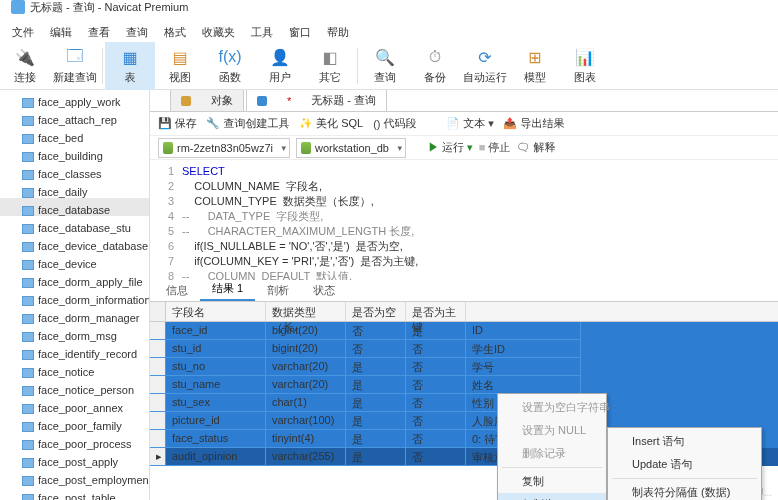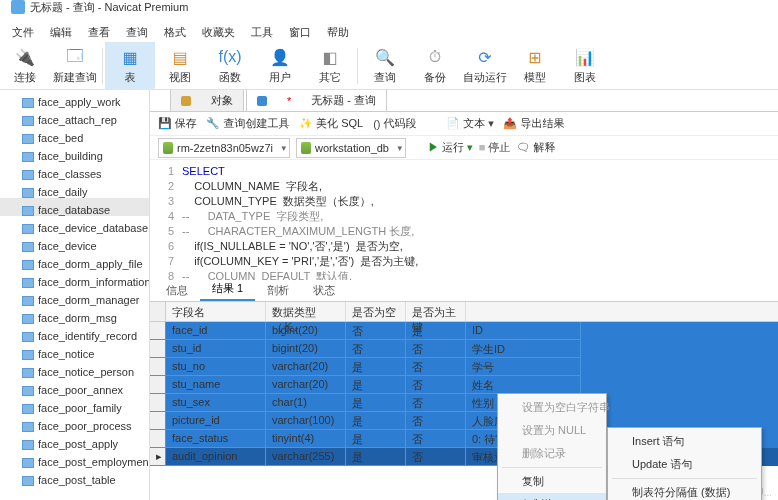--- a/index.html
+++ b/index.html
@@ -132,20 +132,21 @@
 
 <div class="main">
   <div class="sidebar" id="sidebar">
       <div class="node"><span class="tico"></span>face_apply_work</div>
       <div class="node"><span class="tico"></span>face_attach_rep</div>
       <div class="node"><span class="tico"></span>face_bed</div>
       <div class="node"><span class="tico"></span>face_building</div>
       <div class="node"><span class="tico"></span>face_classes</div>
       <div class="node"><span class="tico"></span>face_daily</div>
       <div class="node sel"><span class="tico"></span>face_database</div>
+      <div class="node"><span class="tico"></span>face_database_stu</div>
       <div class="node"><span class="tico"></span>face_device_database</div>
       <div class="node"><span class="tico"></span>face_device</div>
       <div class="node"><span class="tico"></span>face_dorm_apply_file</div>
       <div class="node"><span class="tico"></span>face_dorm_information</div>
       <div class="node"><span class="tico"></span>face_dorm_manager</div>
       <div class="node"><span class="tico"></span>face_dorm_msg</div>
       <div class="node"><span class="tico"></span>face_identify_record</div>
       <div class="node"><span class="tico"></span>face_notice</div>
       <div class="node"><span class="tico"></span>face_notice_person</div>
       <div class="node"><span class="tico"></span>face_poor_annex</div>

